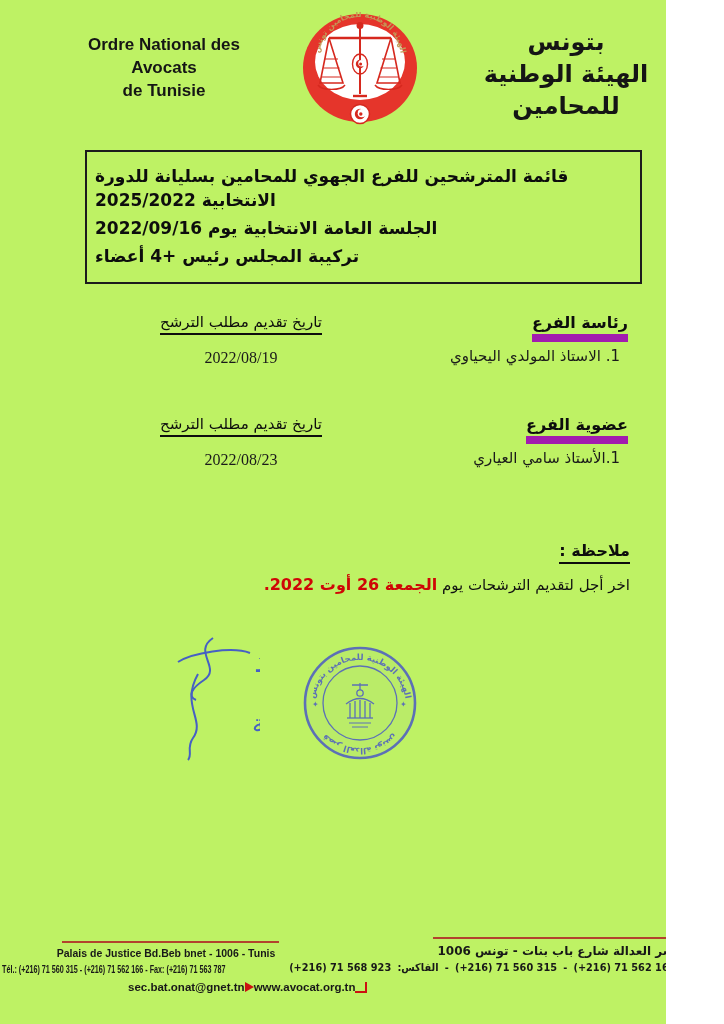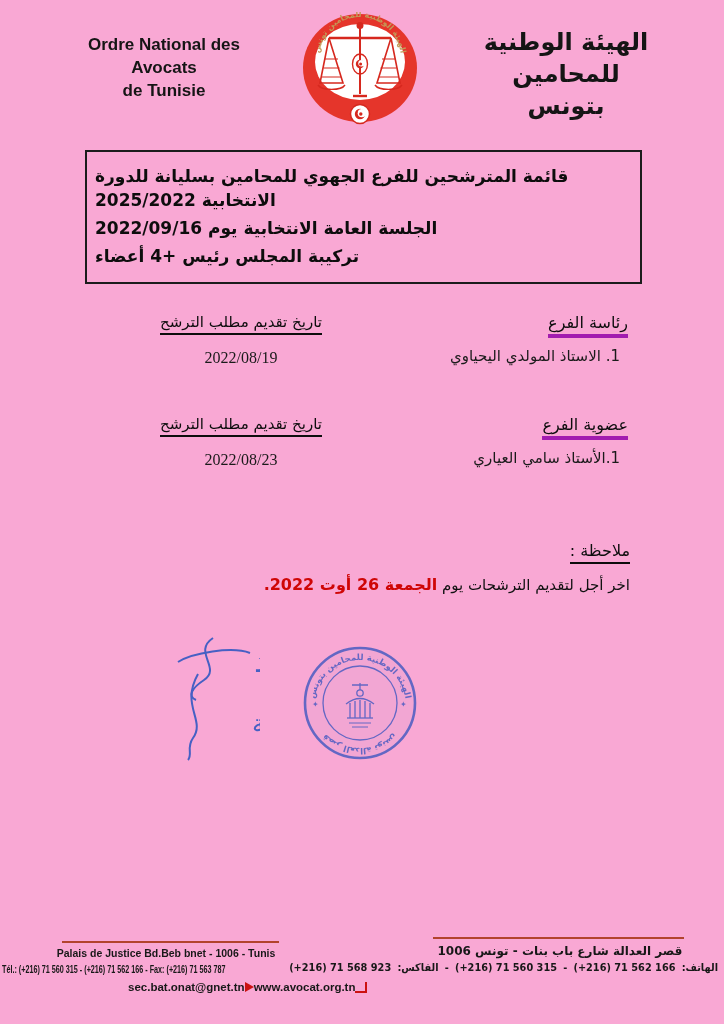--- a/index.html
+++ b/index.html
@@ -1,17 +1,17 @@
 <!DOCTYPE html>
 <html lang="ar"><head>
 <meta charset="utf-8">
 <style>
   html,body{margin:0;padding:0;background:#ffffff;}
   .page{
-    position:relative;width:724px;height:1024px;background:#f9a8d4;overflow:hidden;
+    position:relative;width:666px;height:1024px;background:#bef264;overflow:hidden;
     font-family:"DejaVu Sans","Liberation Sans",sans-serif;color:#111;
   }
   
   .org-fr{
     position:absolute;left:58px;top:33px;width:212px;text-align:center;
     font-family:"Liberation Sans","DejaVu Sans",sans-serif;
     font-weight:bold;font-size:17px;line-height:23px;color:#151515;
   }
   .logo{position:absolute;left:299px;top:12px;width:122px;height:116px;}
   .org-ar{
@@ -22,37 +22,37 @@
   .notice-box{
     position:absolute;left:85px;top:150px;width:537px;
     border:2px solid #1c1c1c;padding:8px 8px 10px;text-align:left;direction:rtl;
   }
   .notice-box .bx-line{font-weight:bold;font-size:17px;line-height:24px;margin:4px 0;color:#0d0d0d;}
   .notice-box .bx-line.red{font-size:17px;}
   
   .section{position:absolute;left:85px;width:545px;height:80px;direction:rtl;}
   .sec-title{
     position:absolute;right:2px;top:0;display:inline-block;
-    font-weight:normal;font-size:16px;color:#0d0d0d;
-    border-bottom:4px solid #a21caf;padding-bottom:2px;
+    font-weight:bold;font-size:16px;color:#0d0d0d;
+    border-bottom:8px solid #a21caf;padding-bottom:2px;
   }
   .date-header{
     position:absolute;left:50px;top:0;width:212px;text-align:center;
     font-weight:normal;font-size:15px;color:#0d0d0d;
   }
   .date-header span{display:inline-block;border-bottom:2px solid #0d0d0d;padding-bottom:2px;}
   .cand-name{position:absolute;right:10px;top:34px;font-size:15px;color:#1a1a1a;}
   .cand-date{
     position:absolute;left:50px;top:36px;width:212px;text-align:center;
     font-size:15px;color:#1a1a1a;direction:ltr;
     font-family:Liberation Serif, serif;font-size:16px;
   }
   
   .note{position:absolute;left:85px;top:541px;width:545px;direction:rtl;}
-  .note-title{display:inline-block;font-weight:normal;font-size:16px;
+  .note-title{display:inline-block;font-weight:bold;font-size:16px;
     border-bottom:2px solid #0d0d0d;padding-bottom:2px;color:#0d0d0d;}
   .note-line{margin-top:11px;font-size:15px;color:#111;}
   .note-line .red-part{font-weight:bold;font-size:16px;}
   .red{color:#cf0606;}
   
   .signature{position:absolute;left:92px;top:626px;width:168px;height:138px;}
   .stamp{position:absolute;left:301px;top:644px;width:118px;height:118px;opacity:.88;}
   
   .f-line{position:absolute;height:2px;background:#b2432d;}
   .f-line.left{left:62px;top:941px;width:217px;}
@@ -127,22 +127,22 @@
       <circle cx="61.6" cy="52" r="1.5" fill="#d6281e" stroke="none"></circle>
       <path d="M 54,84 h 14" stroke-width="2.4"></path>
     </g>
     <circle cx="61" cy="102" r="9.5" fill="#ffffff" stroke="#d6281e" stroke-width="1.5"></circle>
     <circle cx="61" cy="102" r="5.2" fill="#d6281e"></circle>
     <circle cx="62.8" cy="101.2" r="4.1" fill="#ffffff"></circle>
     <circle cx="61.8" cy="102" r="1.7" fill="#d6281e"></circle>
   </svg>
 
   <div class="org-ar" dir="rtl">
+    <div>بتونس</div>
     <div>الهيئة الوطنية للمحامين</div>
-    <div>بتونس</div>
   </div>
 
   <div class="notice-box">
     <div class="bx-line">قائمة المترشحين للفرع الجهوي للمحامين بسليانة للدورة الانتخابية 2025/2022</div>
     <div class="bx-line">الجلسة العامة الانتخابية يوم 2022/09/16</div>
     <div class="bx-line red">تركيبة المجلس رئيس +4 أعضاء</div>
   </div>
 
   <div class="section" style="top:313px;">
     <div class="sec-title">رئاسة الفرع</div>

